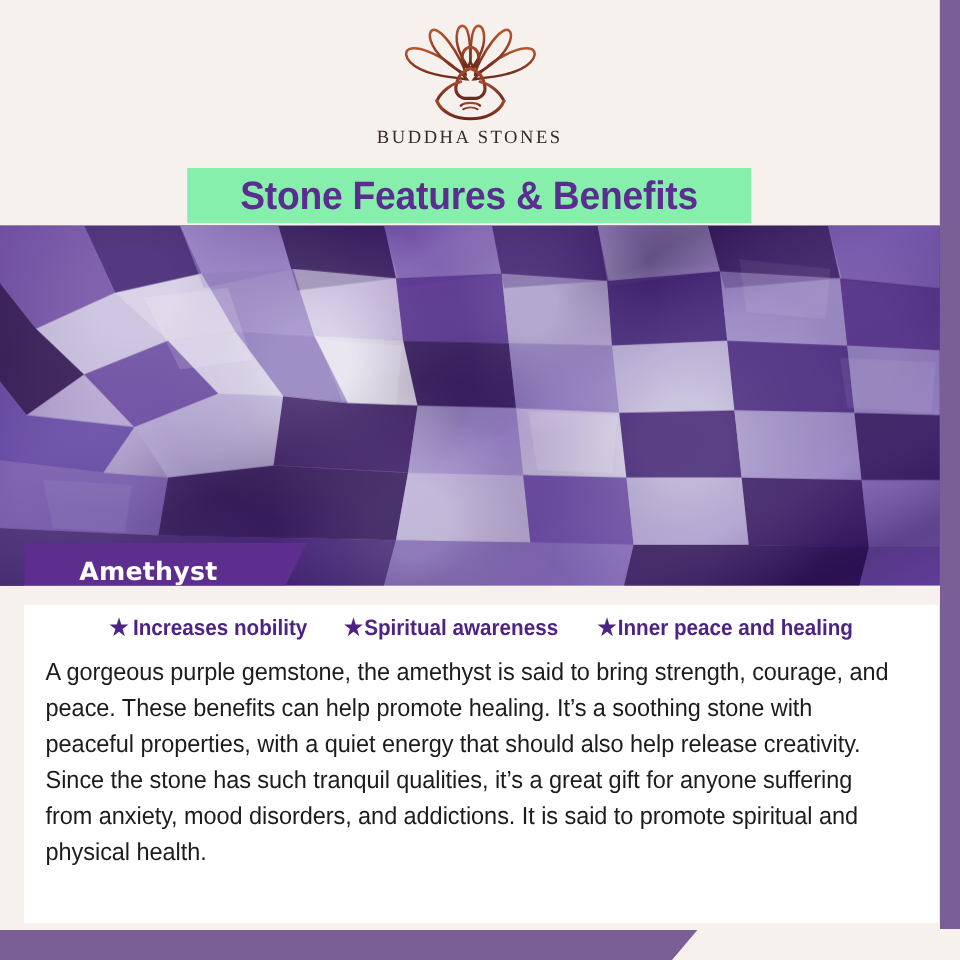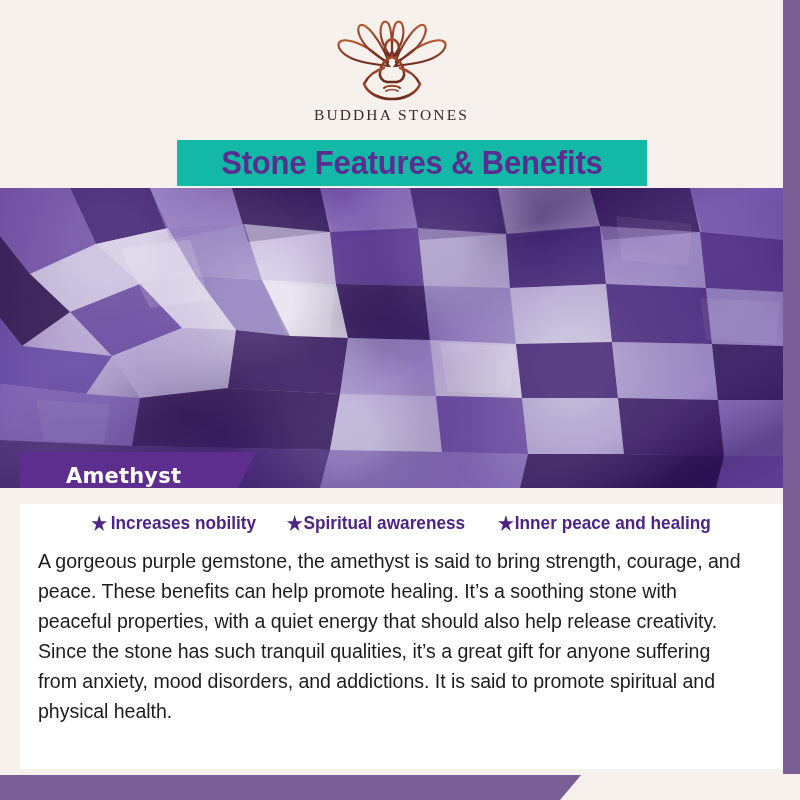--- a/index.html
+++ b/index.html
@@ -83,25 +83,25 @@
     font-family: "Liberation Serif", serif;
     font-size: 15.5px;
     letter-spacing: 2.1px;
     color: #3a2a26;
     white-space: nowrap;
   }
 
   
   .title-band {
     position: absolute;
-    left: 177px;
+    left: 156px;
     top: 140px;
     width: 470px;
     height: 46px;
-    background: #14b8a6;
+    background: #86efac;
     z-index: 4;
     display: flex;
     align-items: center;
     justify-content: center;
   }
   .title-text {
     font-family: "Liberation Sans Narrow", "Liberation Sans", sans-serif;
     font-weight: 700;
     font-size: 33px;
     color: #5b2d91;

